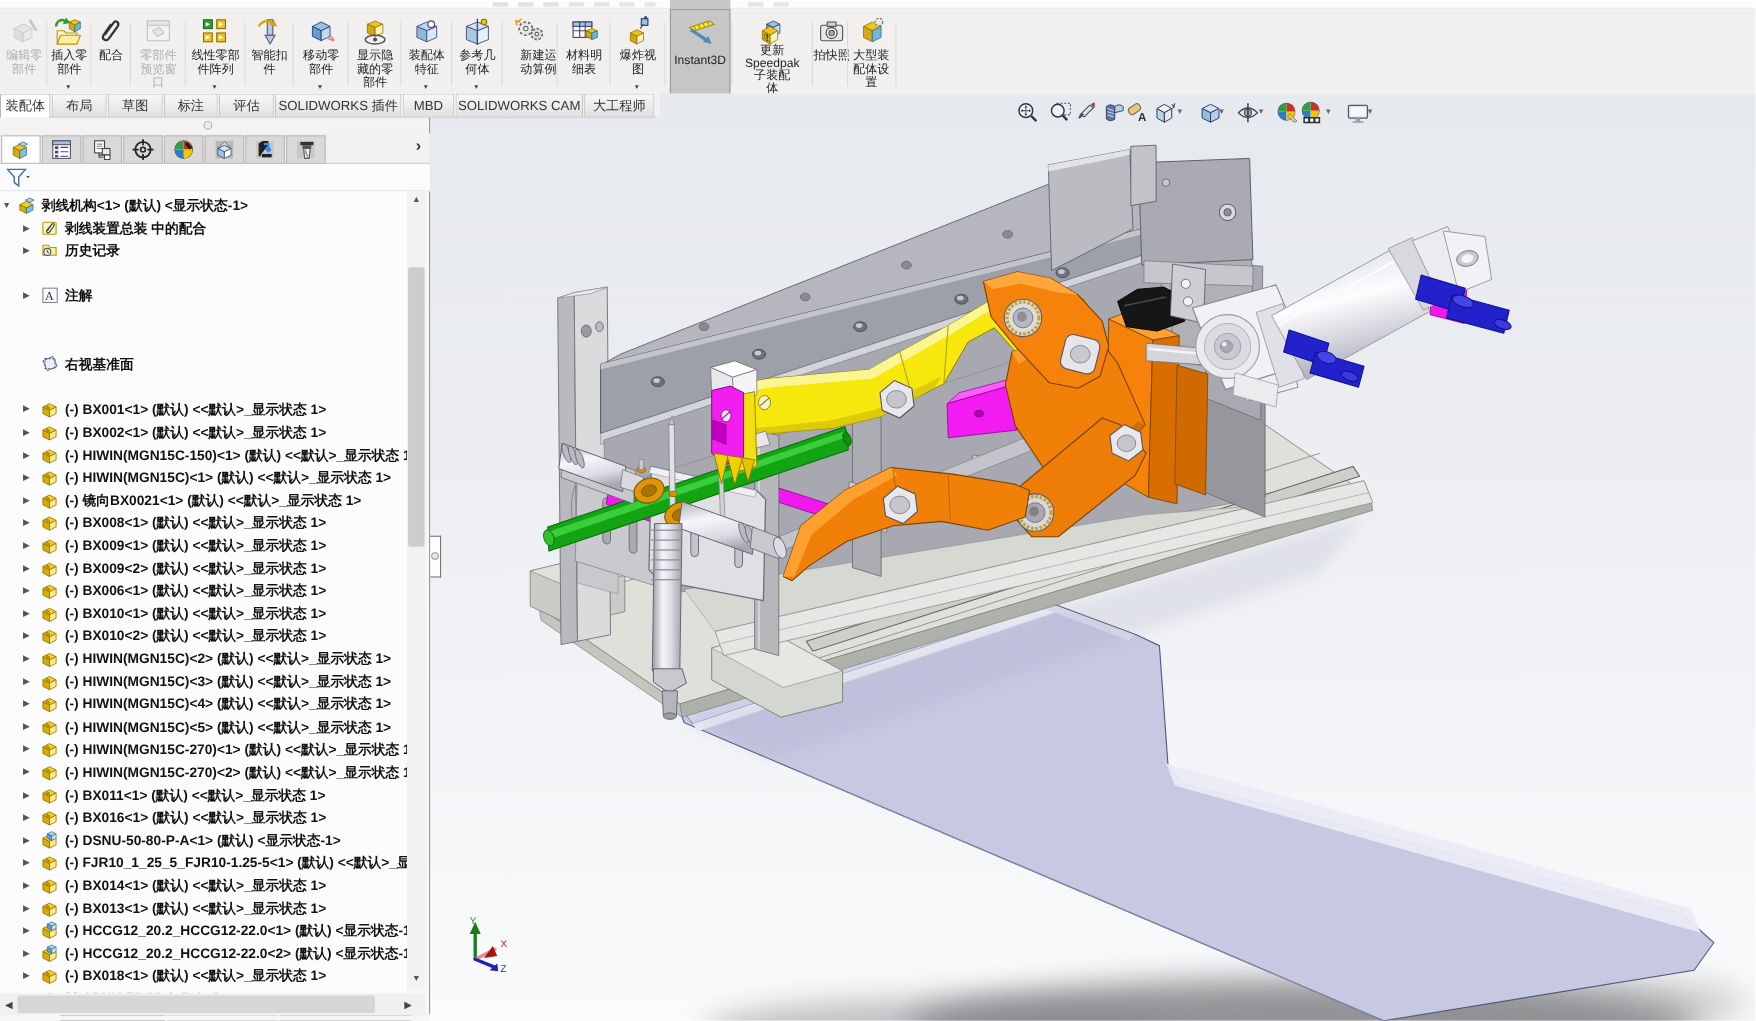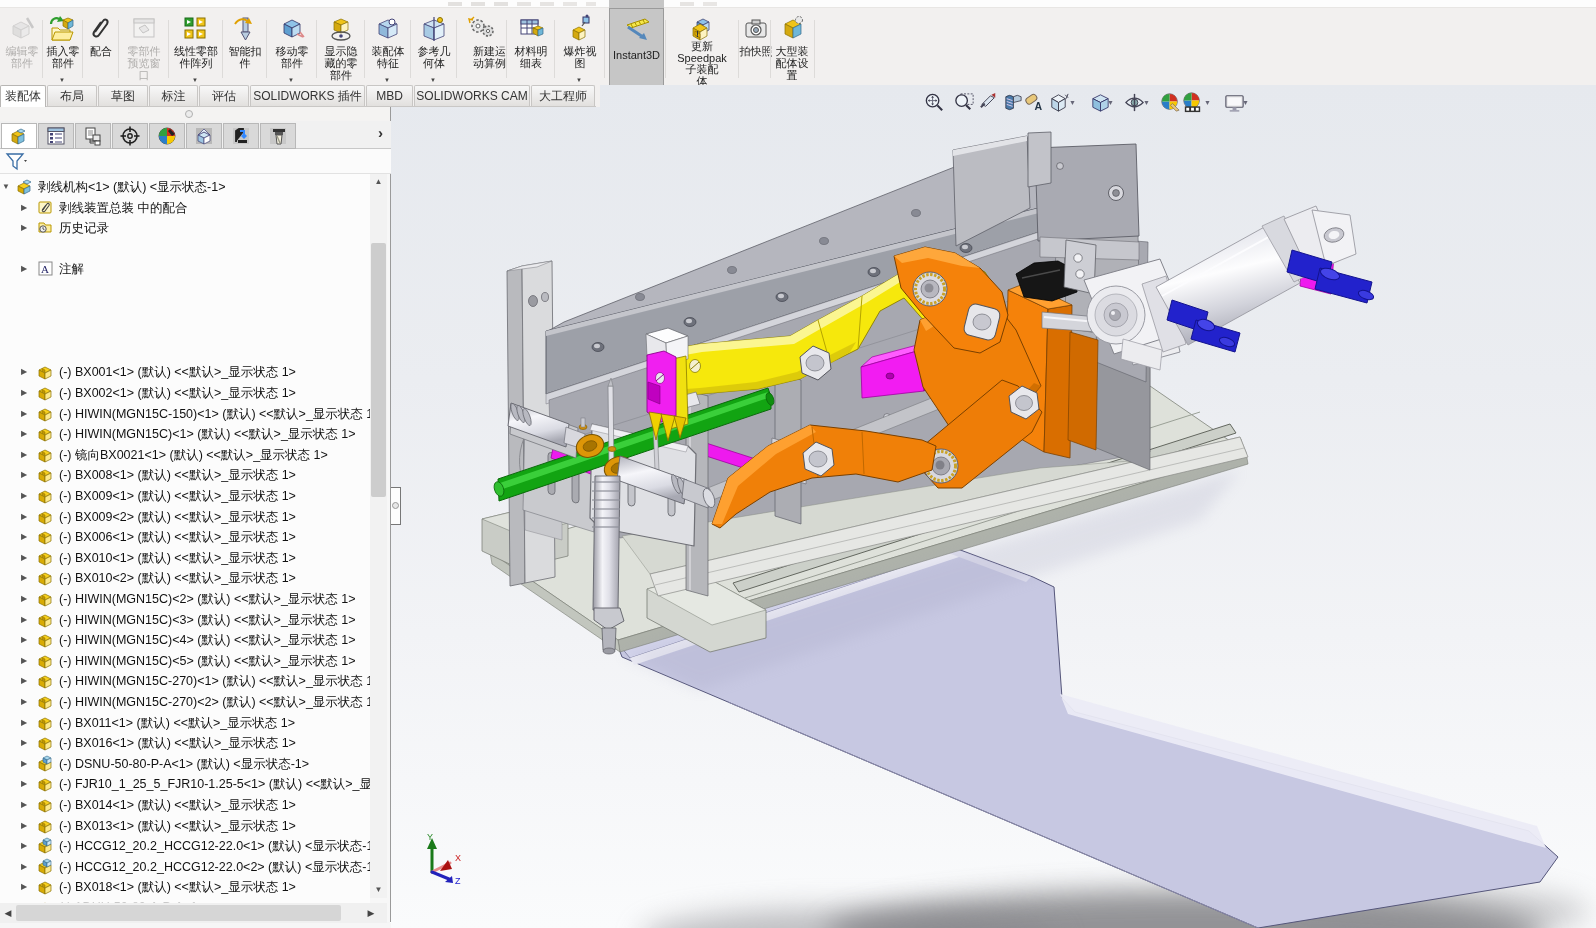--- a/index.html
+++ b/index.html
@@ -21,21 +21,21 @@
 #lpanel .splitdot{position:absolute;left:185px;top:3px;width:8px;height:8px;border-radius:50%;background:#ececec;border:1px solid #b0b0b0;}
 #ptabs{position:absolute;left:0;top:14px;width:391px;height:28px;background:#f1f1f1;border-bottom:1px solid #c8c8c8;}
 .ptab{position:absolute;top:2px;width:36px;height:26px;background:#d9d9d9;border:1px solid #b8b8b8;}
 .ptab.active{background:#ffffff;}
 .ptab svg{margin:1px 0 0 6px;}
 #ptabs .chev{position:absolute;right:8px;top:3px;font-size:15px;color:#333;font-weight:bold;}
 #filterrow{position:absolute;left:0;top:42px;width:391px;height:25px;background:#fbfbfb;border-bottom:1px solid #e2e2e2;}
 #tree{position:absolute;left:0;top:67px;width:370px;height:730px;background:#fcfcfc;overflow:hidden;}
 .trow{position:absolute;left:0;width:100%;height:20px;font-size:12.5px;color:#111;white-space:nowrap;}
 .trow .arr{position:absolute;font-size:8px;color:#555;top:5px;}
-.trow .lbl{position:absolute;top:2px;}
+.trow .lbl{position:absolute;top:2px;font-weight:bold;}
 .trow svg{position:absolute;top:1px;}
 #vscroll{position:absolute;left:370px;top:67px;width:17px;height:724px;background:#f2f2f2;}
 #vscroll .arr{position:absolute;left:0;width:17px;height:16px;font-size:8px;color:#555;text-align:center;line-height:16px;}
 #vscroll .thumb{position:absolute;left:1px;width:15px;background:#cdcdcd;border-radius:2px;}
 #hscroll{position:absolute;left:0;top:796px;width:387px;height:20px;background:#f0f0f0;}
 #hscroll .thumb{position:absolute;left:16px;top:2px;width:325px;height:16px;background:#d6d6d6;border-radius:2px;}
 #hscroll .arr{position:absolute;top:0;width:16px;height:20px;font-size:9px;color:#444;text-align:center;line-height:20px;}
 #belowbar{position:absolute;left:0;top:816px;width:391px;height:5px;background:#f6f6f6;}
 #bottabs{position:absolute;left:0;top:922px;width:390px;height:6px;background:#f4f4f4;}
 #bottabs .bt{position:absolute;top:0;height:6px;background:#3a3a3a;}
@@ -687,20 +687,24 @@
         <div class="trow" style="top:44.2px;">
           <span class="arr" style="left:21px;">▶</span>
           <svg style="left:37px;" width="17" height="17" viewBox="0 0 17 17">17"&gt;<path d="M2 13 L2 4 L7 4 L8.5 6 L14 6 L14 13 Z" fill="#fdeea0" stroke="#b99700"></path><circle cx="6" cy="10" r="3.2" fill="#eee" stroke="#555"></circle><path d="M6 8.2 L6 10 L7.5 10.8" stroke="#555" fill="none"></path></svg>
           <span class="lbl" style="left:59px;">历史记录</span>
         </div>
         <div class="trow" style="top:85.4px;">
           <span class="arr" style="left:21px;">▶</span>
           <svg style="left:37px;" width="17" height="17" viewBox="0 0 17 17">17"&gt;<rect x="2" y="2" width="13" height="13" fill="#fff" stroke="#888"></rect><text x="4" y="13" font-size="11" fill="#226" font-family="Liberation Serif">A</text></svg>
           <span class="lbl" style="left:59px;">注解</span>
         </div>
+        <div class="trow" style="top:147.2px;">
+          <svg style="left:37px;" width="17" height="17" viewBox="0 0 17 17">17"&gt;<path d="M4 4 L13 4 L13 13 L4 13 Z" fill="none" stroke="#557" stroke-dasharray="2 1.2"></path><path d="M2 6 L11 2 L15 11 L6 15 Z" fill="rgba(180,200,230,0.25)" stroke="#557" stroke-width="0.8"></path></svg>
+          <span class="lbl" style="left:59px;">右视基准面</span>
+        </div>
         <div class="trow" style="top:188.4px;">
           <span class="arr" style="left:21px;">▶</span>
           <svg style="left:37px;" width="17" height="17" viewBox="0 0 17 17">17"&gt;<polygon points="2,7 8,4 14,7 8,10" fill="#f7d01f" stroke="#8a7000" stroke-width="0.7"></polygon><polygon points="2,7 8,10 8,16 2,13" fill="#d8ab05" stroke="#8a7000" stroke-width="0.7"></polygon><polygon points="8,10 14,7 14,13 8,16" fill="#fce98a" stroke="#8a7000" stroke-width="0.7"></polygon><polygon points="5,5.5 8,7 8,9 5,7.5" fill="#c89a00" stroke="#8a7000" stroke-width="0.5"></polygon></svg>
           <span class="lbl" style="left:59px;">(-) BX001&lt;1&gt; (默认) &lt;&lt;默认&gt;_显示状态 1&gt;</span>
         </div>
         <div class="trow" style="top:209.0px;">
           <span class="arr" style="left:21px;">▶</span>
           <svg style="left:37px;" width="17" height="17" viewBox="0 0 17 17">17"&gt;<polygon points="2,7 8,4 14,7 8,10" fill="#f7d01f" stroke="#8a7000" stroke-width="0.7"></polygon><polygon points="2,7 8,10 8,16 2,13" fill="#d8ab05" stroke="#8a7000" stroke-width="0.7"></polygon><polygon points="8,10 14,7 14,13 8,16" fill="#fce98a" stroke="#8a7000" stroke-width="0.7"></polygon><polygon points="5,5.5 8,7 8,9 5,7.5" fill="#c89a00" stroke="#8a7000" stroke-width="0.5"></polygon></svg>
           <span class="lbl" style="left:59px;">(-) BX002&lt;1&gt; (默认) &lt;&lt;默认&gt;_显示状态 1&gt;</span>
         </div>

